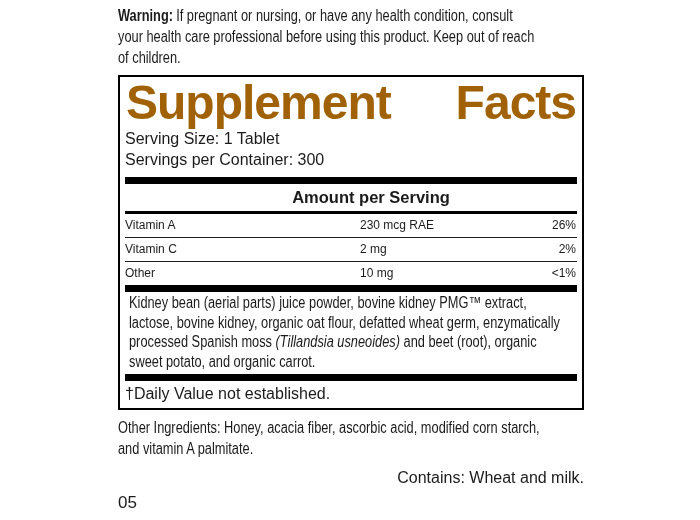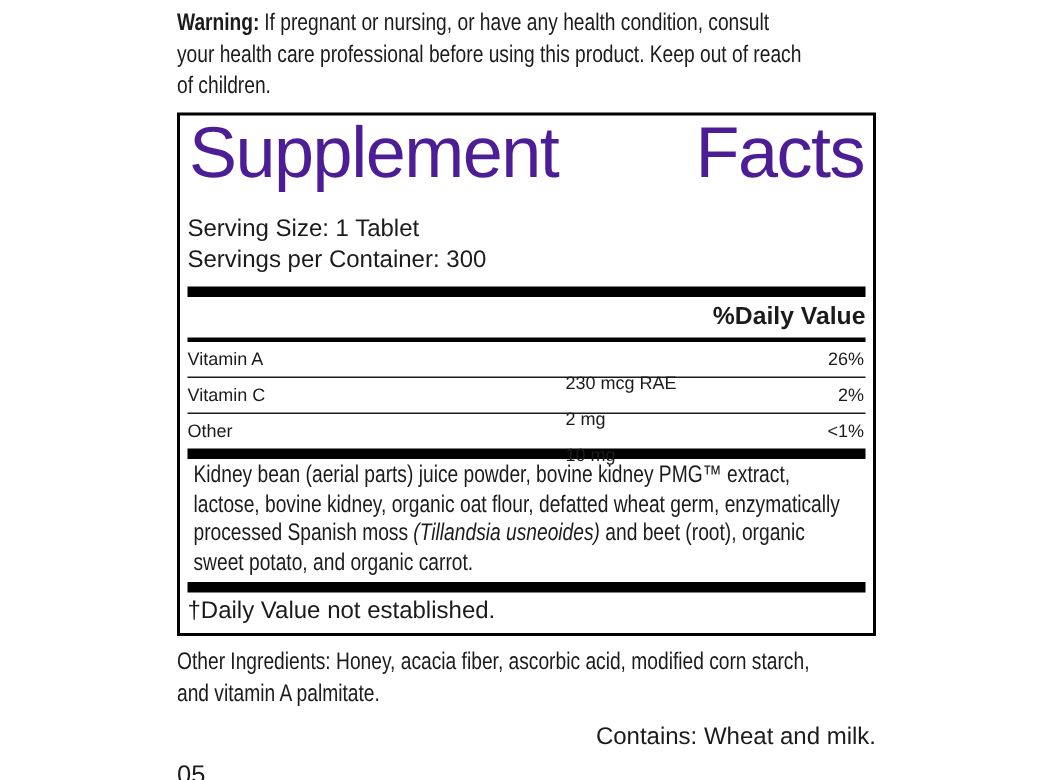--- a/index.html
+++ b/index.html
@@ -14,34 +14,34 @@
   .cond{transform:scaleX(0.8);transform-origin:0 0;}
   .nw{white-space:nowrap;}
 
   
   .warning{margin-top:5px;font-size:16px;line-height:21px;}
   .warning b{margin-right:4px;}
 
   
   .facts-box{margin-top:7px;border:2px solid #000;padding:3px 5px 0 5px;background:#fff;}
   .title-row{display:flex;justify-content:space-between;align-items:baseline;
-    font-weight:normal;font-size:48px;line-height:46px;letter-spacing:-1px;color:#4c1d95;
+    font-weight:bold;font-size:48px;line-height:46px;letter-spacing:-1px;color:#a16207;
     padding:0 1px;}
   .serving{font-size:16px;line-height:21px;}
-  .serving-block{margin-top:16px;}
+  .serving-block{margin-top:2px;}
 
   .bar-thick{height:7px;background:#000;margin-top:7px;}
   .rule-med{height:3px;background:#000;}
 
   .hdr-row{position:relative;height:27px;font-weight:bold;font-size:16.5px;}
   .hdr-amount{position:absolute;left:246px;bottom:4px;transform:translateX(-50%);white-space:nowrap;}
   .hdr-dv{position:absolute;right:0;bottom:4px;white-space:nowrap;}
 
   .nrow{position:relative;height:21px;line-height:21px;font-size:12px;padding-top:1px;}
-  .nrow .amt{position:absolute;left:252px;top:1px;margin-top:16px;}
+  .nrow .amt{position:absolute;left:235px;top:1px;}
   .nrow .dv{position:absolute;right:1px;top:1px;}
   .rule-thin{height:0;border-bottom:1.5px solid #1c1c1c;margin-top:1px;}
 
   .blend-desc{padding-left:5px;font-size:16px;line-height:19.5px;margin-top:1px;}
   .blend-desc .it{font-style:italic;}
 
   .footnote{font-size:16px;line-height:20px;padding:3px 0 4px 0;}
 
   .below{margin-top:7px;font-size:16px;line-height:21px;}
   .contains{margin-top:8px;font-size:16px;line-height:21px;text-align:right;}
@@ -66,21 +66,21 @@
     </div>
 
     <div class="serving-block">
       <div class="serving nw">Serving Size: 1 Tablet</div>
       <div class="serving nw">Servings per Container: 300</div>
     </div>
 
     <div class="bar-thick"></div>
 
     <div class="hdr-row">
-      <span class="hdr-dv">%Daily Value</span>
+      <span class="hdr-amount">Amount per Serving</span>
     </div>
 
     <div class="rule-med"></div>
 
     <div class="nrow">
       <span>Vitamin A</span>
       <span class="amt">230 mcg RAE</span>
       <span class="dv">26%</span>
     </div>
     <div class="rule-thin"></div>

